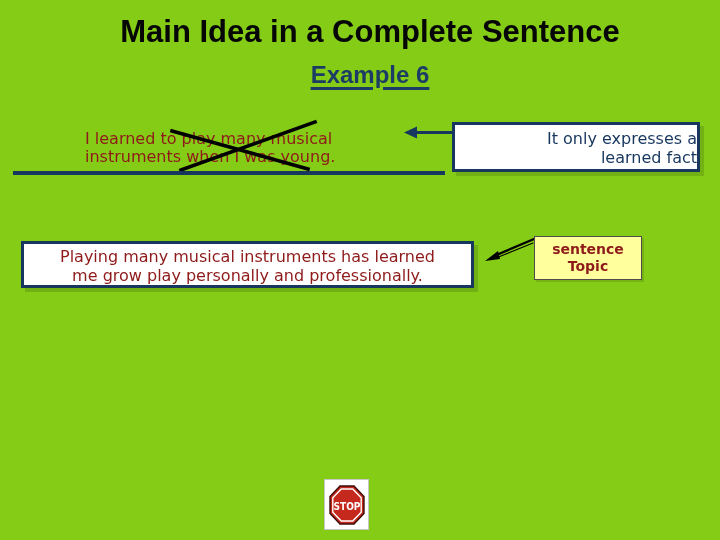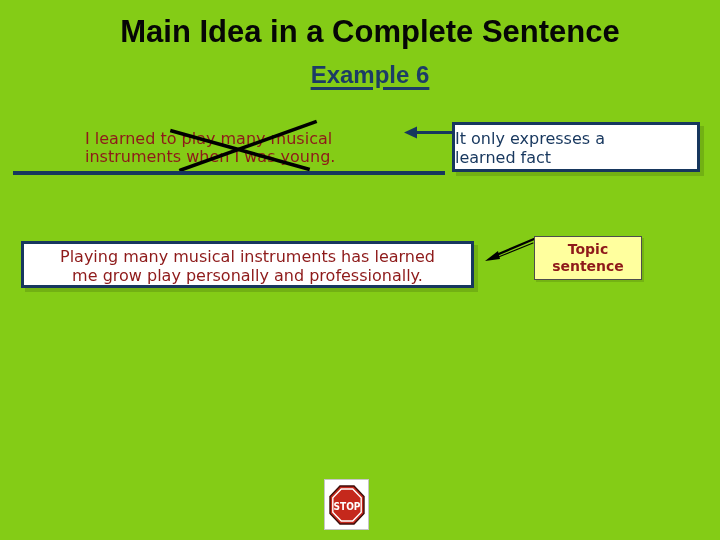--- a/index.html
+++ b/index.html
@@ -65,21 +65,21 @@
   }
   .fact-box {
     position: absolute;
     left: 452px;
     top: 122px;
     width: 242px;
     height: 40px;
     border: 3px solid #17375e;
     background: #ffffff;
     box-shadow: 4px 4px 0 rgba(0,0,0,0.13);
-    text-align: left;
+    text-align: right;
     font-size: 16px;
     line-height: 19px;
     color: #17375e;
     padding-top: 4px;
   }
   .main-box {
     position: absolute;
     left: 21px;
     top: 241px;
     width: 447px;
@@ -160,22 +160,22 @@
     <div>me grow play personally and professionally.</div>
   </div>
 
   <svg class="svg-overlay" style="left:481px; top:232px;" width="58" height="34">
     <line x1="53" y1="7" x2="13" y2="24" stroke="#000000" stroke-width="2.4" stroke-linecap="round"></line>
     <line x1="52" y1="11" x2="15" y2="26" stroke="#000000" stroke-width="1.1" stroke-linecap="round"></line>
     <polygon points="4,29 17,19 19,27" fill="#000000"></polygon>
   </svg>
 
   <div class="topic-box">
+    <div>sentence</div>
     <div>Topic</div>
-    <div>sentence</div>
   </div>
 
   <div class="stop-wrap">
     <svg width="39" height="44" viewBox="0 0 39 44">
       <polygon points="13,3 27,3 37,13.5 37,30.5 27,41 13,41 3,30.5 3,13.5" fill="#c5281c" stroke="#3c0d0a" stroke-width="1.4"></polygon>
       <polygon points="14.3,6 25.7,6 34.2,14.8 34.2,29.2 25.7,38 14.3,38 5.8,29.2 5.8,14.8" fill="none" stroke="#ffffff" stroke-width="1.4"></polygon>
       <text x="20" y="26.5" text-anchor="middle" font-family="DejaVu Sans, sans-serif" font-size="11" font-weight="bold" fill="#ffffff" textLength="27" lengthAdjust="spacingAndGlyphs">STOP</text>
     </svg>
   </div>
 

